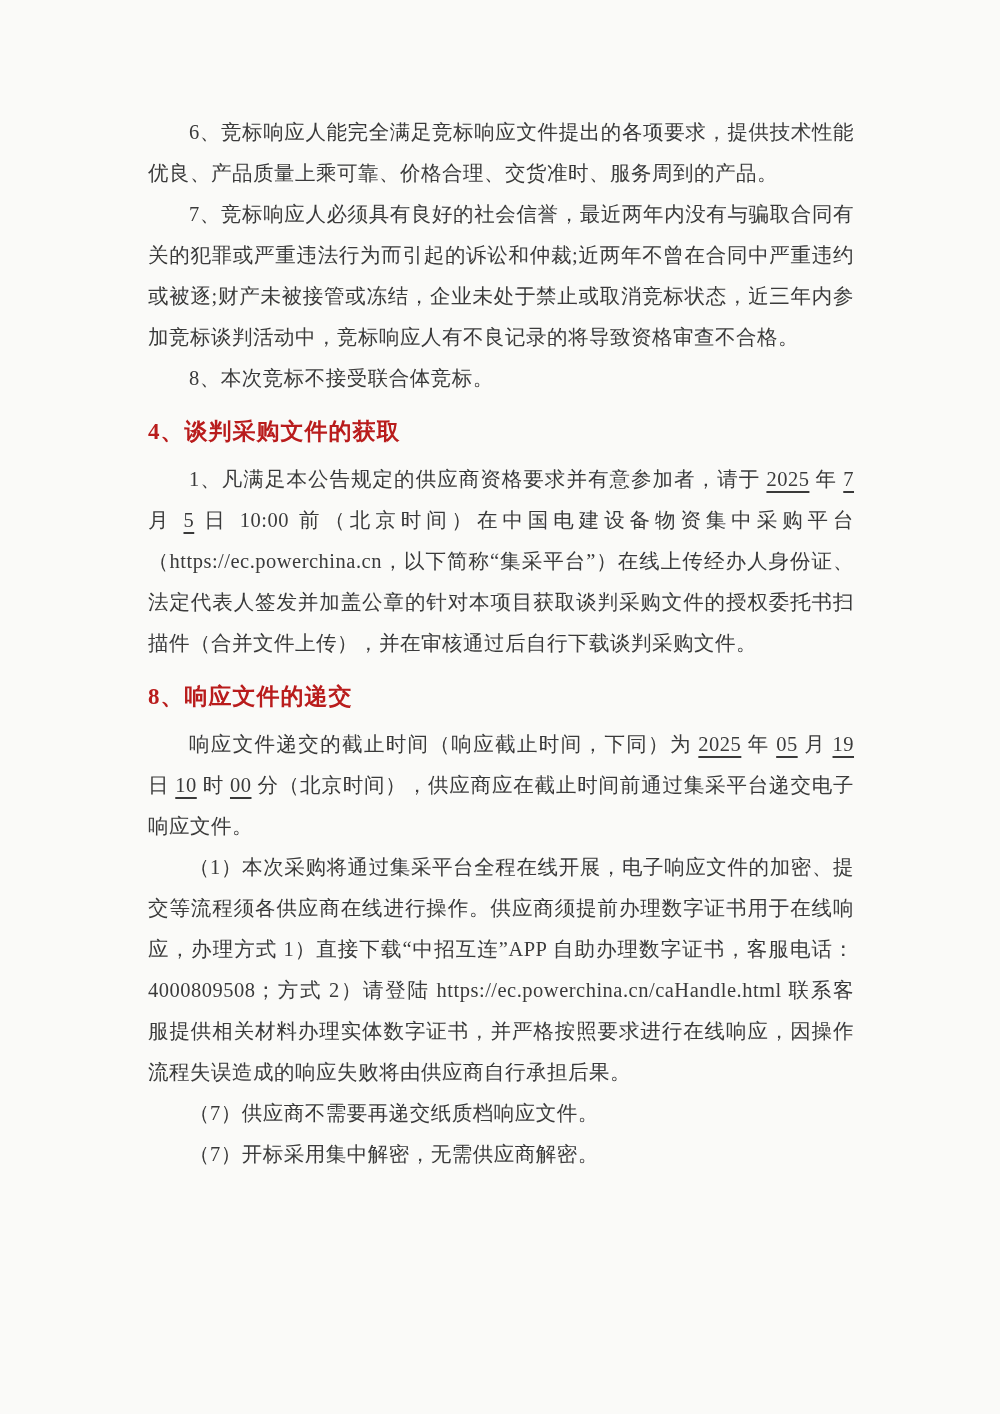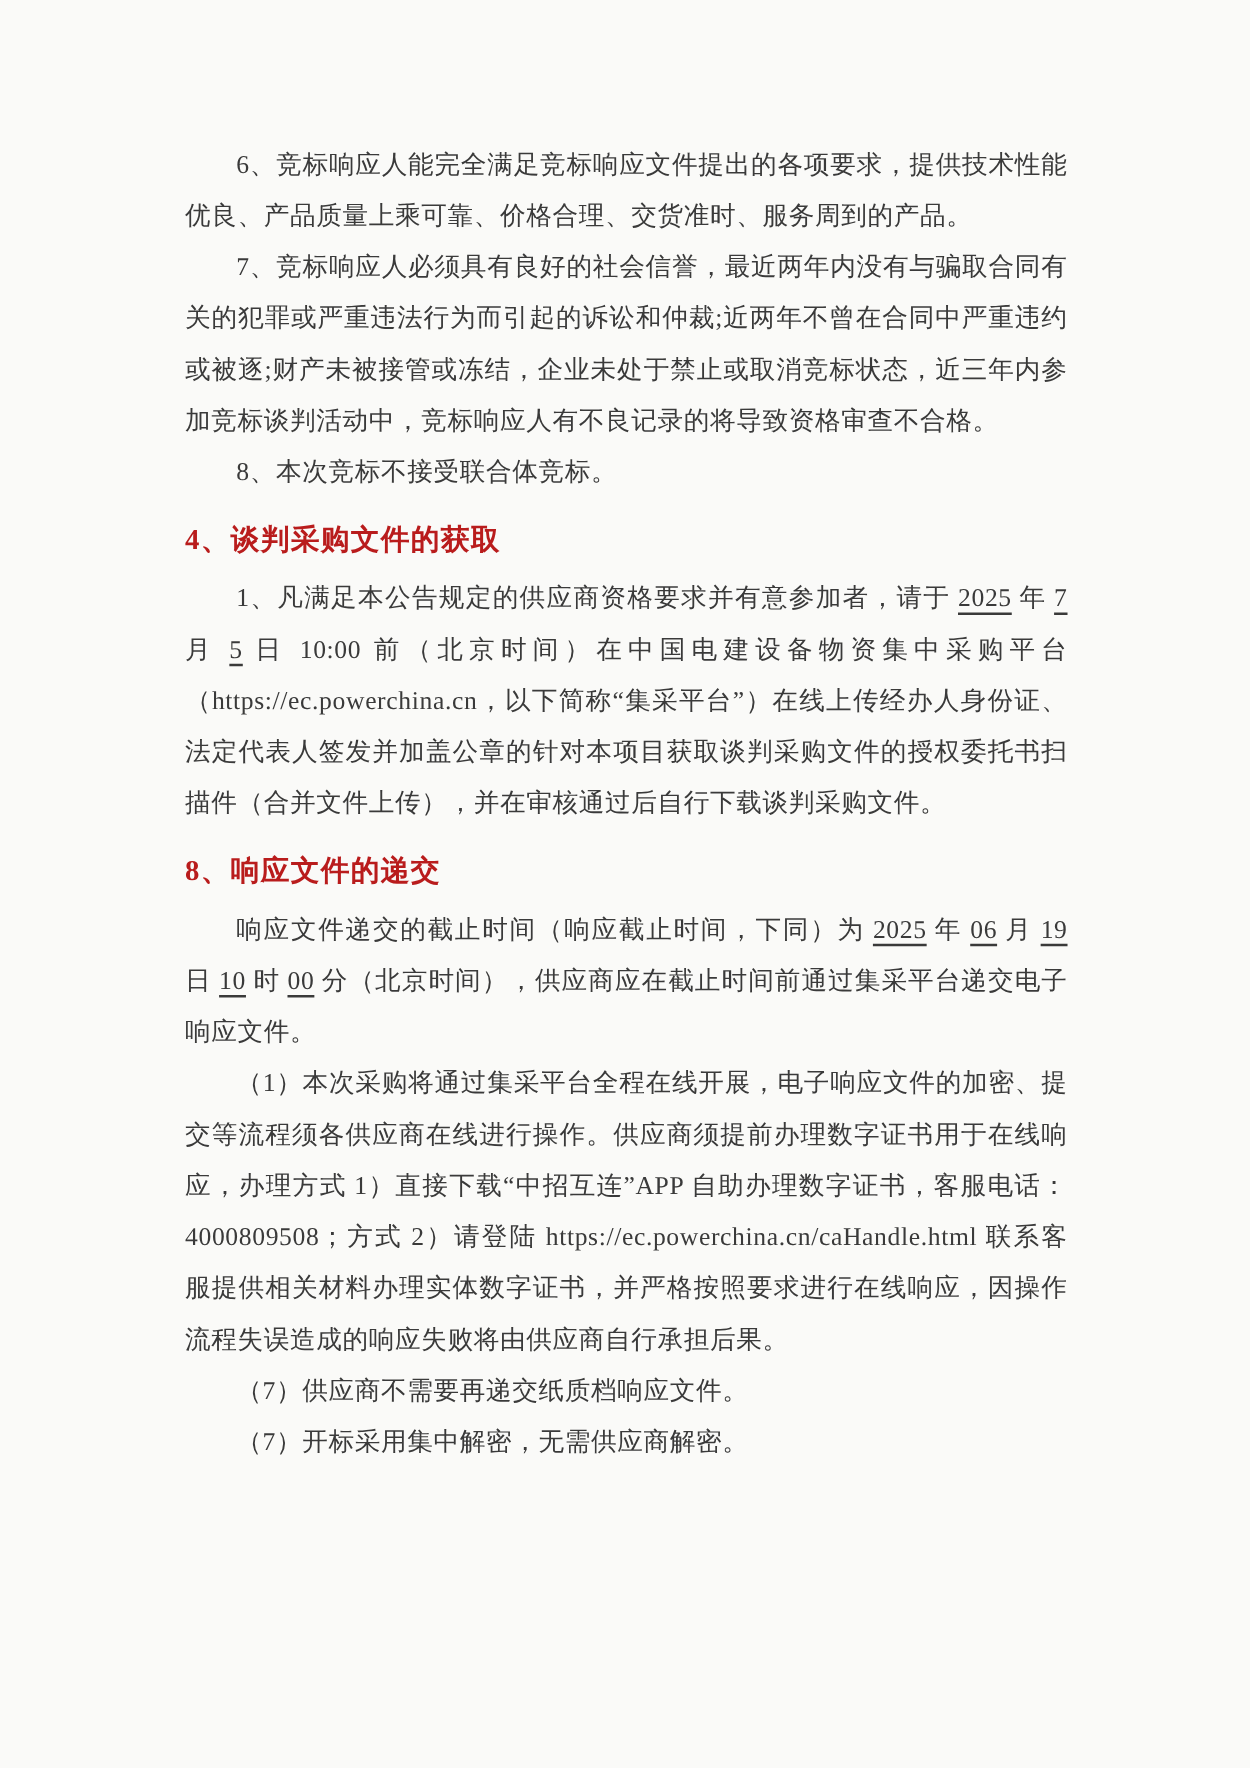--- a/index.html
+++ b/index.html
@@ -55,18 +55,18 @@
 <body>
 
 <div class="page">
   <div class="doc" id="doc">
       <p class="para"><span>6、竞标响应人能完全满足竞标响应文件提出的各项要求，提供技术性能优良、产品质量上乘可靠、价格合理、交货准时、服务周到的产品。</span></p>
       <p class="para"><span>7、竞标响应人必须具有良好的社会信誉，最近两年内没有与骗取合同有关的犯罪或严重违法行为而引起的诉讼和仲裁;近两年不曾在合同中严重违约或被逐;财产未被接管或冻结，企业未处于禁止或取消竞标状态，近三年内参加竞标谈判活动中，竞标响应人有不良记录的将导致资格审查不合格。</span></p>
       <p class="para"><span>8、本次竞标不接受联合体竞标。</span></p>
       <h2 class="heading"><span>4、谈判采购文件的获取</span></h2>
       <p class="para"><span>1、凡满足本公告规定的供应商资格要求并有意参加者，请于 </span><span class="u">2025</span><span> 年 </span><span class="u">7</span><span> 月 </span><span class="u">5</span><span> 日 10:00 前（北京时间）在中国电建设备物资集中采购平台（https://ec.powerchina.cn，以下简称“集采平台”）在线上传经办人身份证、法定代表人签发并加盖公章的针对本项目获取谈判采购文件的授权委托书扫描件（合并文件上传），并在审核通过后自行下载谈判采购文件。</span></p>
       <h2 class="heading"><span>8、响应文件的递交</span></h2>
-      <p class="para"><span>响应文件递交的截止时间（响应截止时间，下同）为 </span><span class="u">2025</span><span> 年 </span><span class="u">06</span><span> 月 </span><span class="u">19</span><span> 日 </span><span class="u">10</span><span> 时 </span><span class="u">00</span><span> 分（北京时间），供应商应在截止时间前通过集采平台递交电子响应文件。</span></p>
+      <p class="para"><span>响应文件递交的截止时间（响应截止时间，下同）为 </span><span class="u">2025</span><span> 年 </span><span class="u">05</span><span> 月 </span><span class="u">19</span><span> 日 </span><span class="u">10</span><span> 时 </span><span class="u">00</span><span> 分（北京时间），供应商应在截止时间前通过集采平台递交电子响应文件。</span></p>
       <p class="para"><span>（1）本次采购将通过集采平台全程在线开展，电子响应文件的加密、提交等流程须各供应商在线进行操作。供应商须提前办理数字证书用于在线响应，办理方式 1）直接下载“中招互连”APP 自助办理数字证书，客服电话：4000809508；方式 2）请登陆 https://ec.powerchina.cn/caHandle.html 联系客服提供相关材料办理实体数字证书，并严格按照要求进行在线响应，因操作流程失误造成的响应失败将由供应商自行承担后果。</span></p>
       <p class="para"><span>（7）供应商不需要再递交纸质档响应文件。</span></p>
       <p class="para"><span>（7）开标采用集中解密，无需供应商解密。</span></p>
     </div>
 </div>
 
 </body></html>

